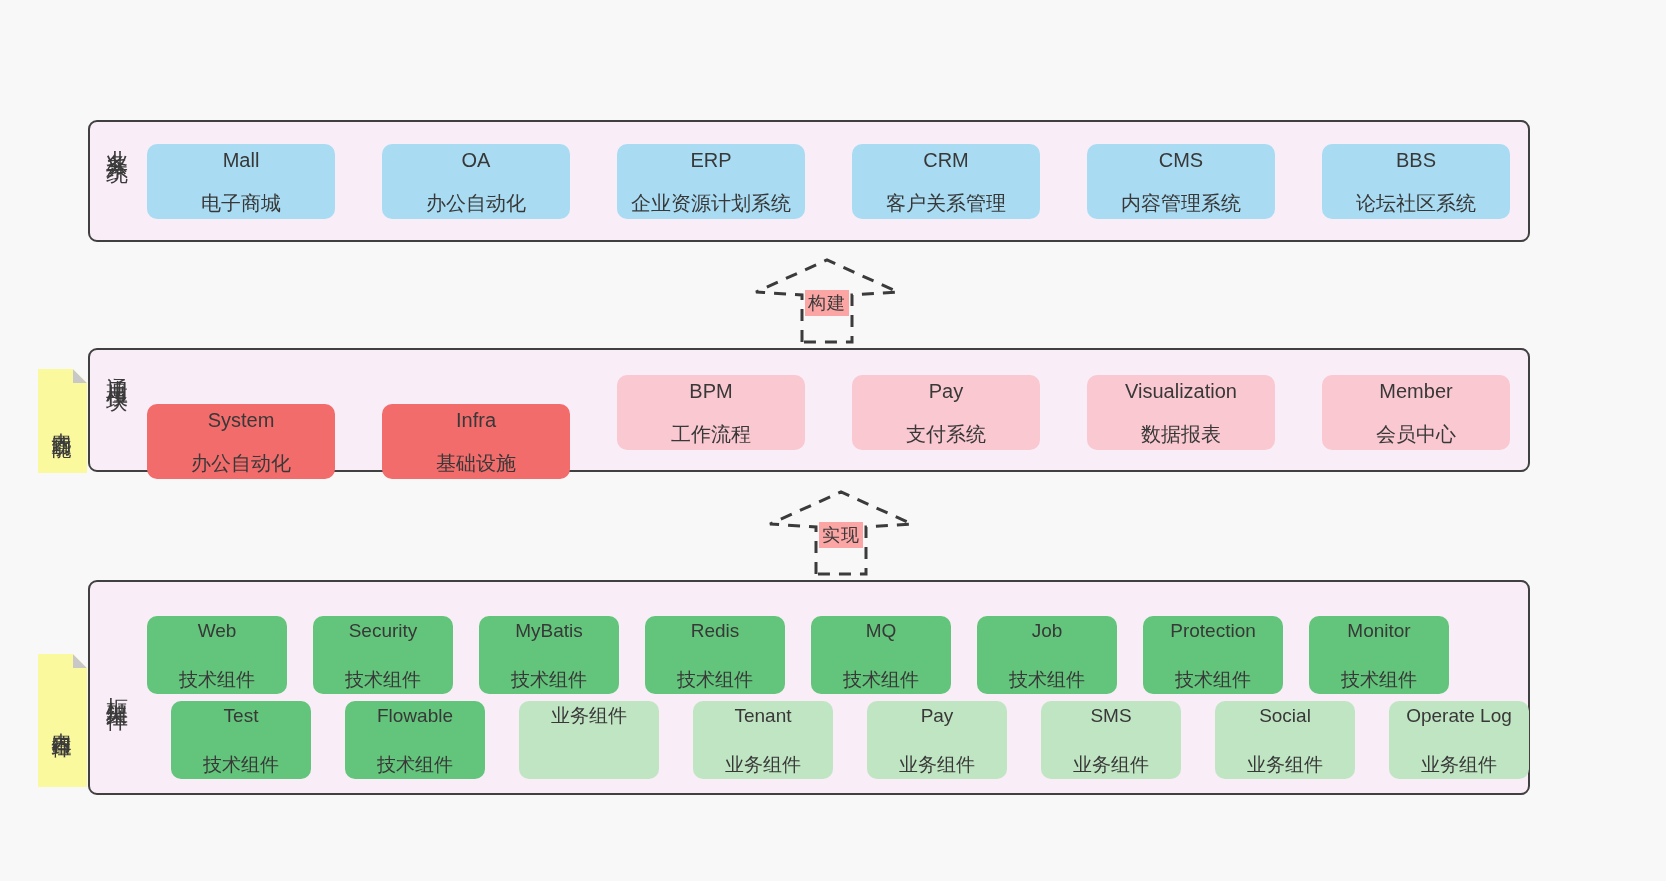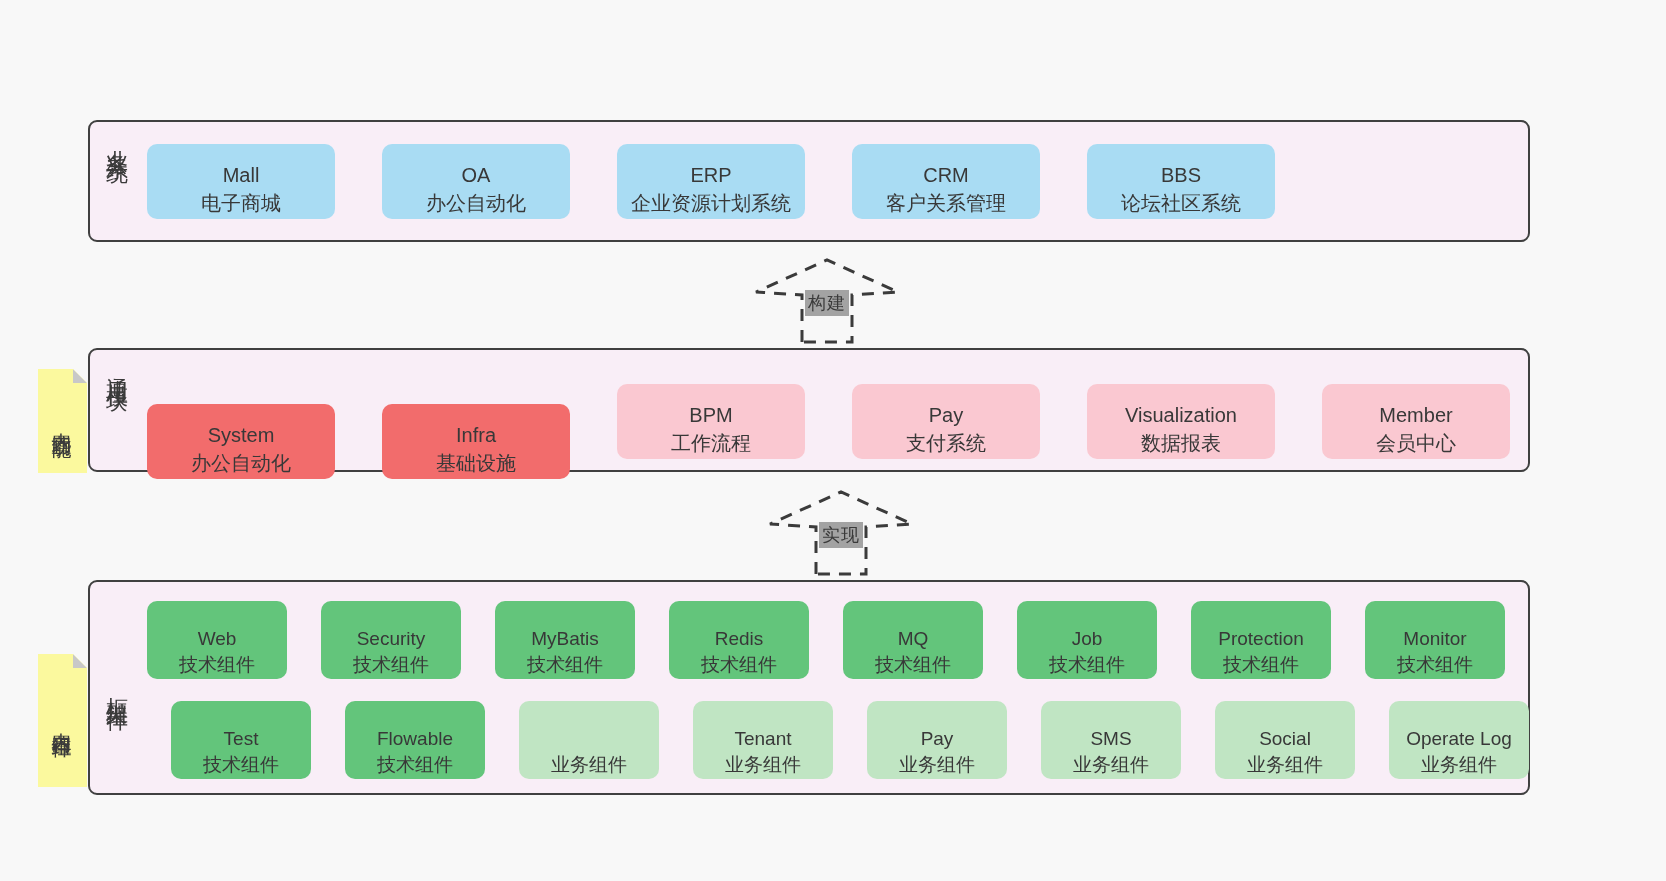--- a/index.html
+++ b/index.html
@@ -26,35 +26,35 @@
     font-size:22px;letter-spacing:4px;color:#3a3a3a;white-space:nowrap;
   }
   #panel-business .vlabel{top:10px;}
   #panel-modules .vlabel{top:10px;}
   #panel-framework .vlabel{top:50%;transform:translateY(-50%);}
 
   
   .boxrow{position:absolute;display:flex;}
   .row-business{left:57px;top:22px;gap:47px;}
   .row-modules{left:57px;top:25px;gap:47px;}
-  .row-fw-a{left:57px;top:19px;gap:34px;}
+  .row-fw-a{left:57px;top:34px;gap:26px;}
   .row-fw-b{left:57px;top:119px;gap:34px;padding-left:24px;}
 
   .box{
     border-radius:10px;
-    display:flex;flex-direction:column;align-items:center;justify-content:flex-end;
+    display:flex;flex-direction:column;align-items:center;justify-content:space-between;
     text-align:center;color:#383838;
     box-sizing:border-box;padding:2px 4px;
   }
   .box-lg{width:188px;height:75px;font-size:20px;line-height:1.4;}
   .box-sm{width:140px;height:78px;font-size:19px;line-height:1.33;}
 
   .blue{background:#a9dcf3;}
   .red{background:#f26c6c;margin-top:29px;}
-  .pink{background:#fac8d1;margin-top:9px;}
+  .pink{background:#fac8d1;}
   .green{background:#63c57b;}
   .lightgreen{background:#c0e5c3;}
 
   
   .note{
     position:absolute;left:38px;width:49px;background:#fbf99e;
     clip-path:polygon(0 0,calc(100% - 14px) 0,100% 14px,100% 100%,0 100%);
     display:flex;align-items:center;justify-content:center;
   }
   #note-modules{top:369px;height:104px;}
@@ -69,21 +69,21 @@
     font-size:20px;letter-spacing:2px;color:#3a3a3a;white-space:nowrap;
   }
 
   
   .arrow{position:absolute;width:150px;height:88px;}
   #arrow-build{left:752px;top:257px;}
   #arrow-implement{left:766px;top:489px;text-align:right;}
   .arrow svg{position:absolute;left:0;top:0;}
   .arrow .alabel{
     position:absolute;left:50%;top:46px;transform:translate(-50%,-50%);
-    background:#a3a3a3;font-size:18px;letter-spacing:1px;
+    background:#fca5a5;font-size:18px;letter-spacing:1px;
     padding:1px 3px;color:#3a3a3a;white-space:nowrap;
   }
 </style>
 </head>
 <body>
 
 <div class="panel" id="panel-business">
   <div class="vlabel">业务系统</div>
   <div class="boxrow row-business">
     <div class="box box-lg blue">
@@ -94,20 +94,24 @@
       <div>OA</div>
       <div>办公自动化</div>
     </div>
     <div class="box box-lg blue">
       <div>ERP</div>
       <div>企业资源计划系统</div>
     </div>
     <div class="box box-lg blue">
       <div>CRM</div>
       <div>客户关系管理</div>
+    </div>
+    <div class="box box-lg blue">
+      <div>CMS</div>
+      <div>内容管理系统</div>
     </div>
     <div class="box box-lg blue">
       <div>BBS</div>
       <div>论坛社区系统</div>
     </div>
   </div>
 </div>
 
 <div class="arrow" id="arrow-build">
   <svg width="150" height="88" viewBox="0 0 150 88">

